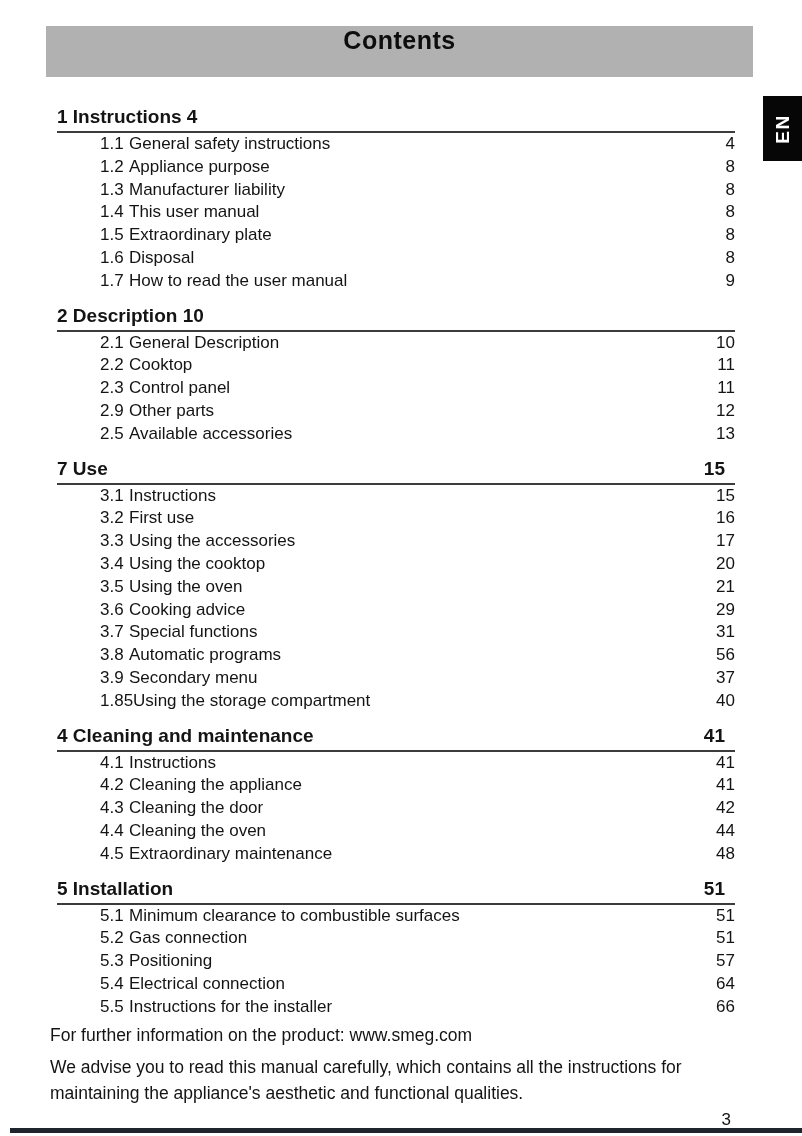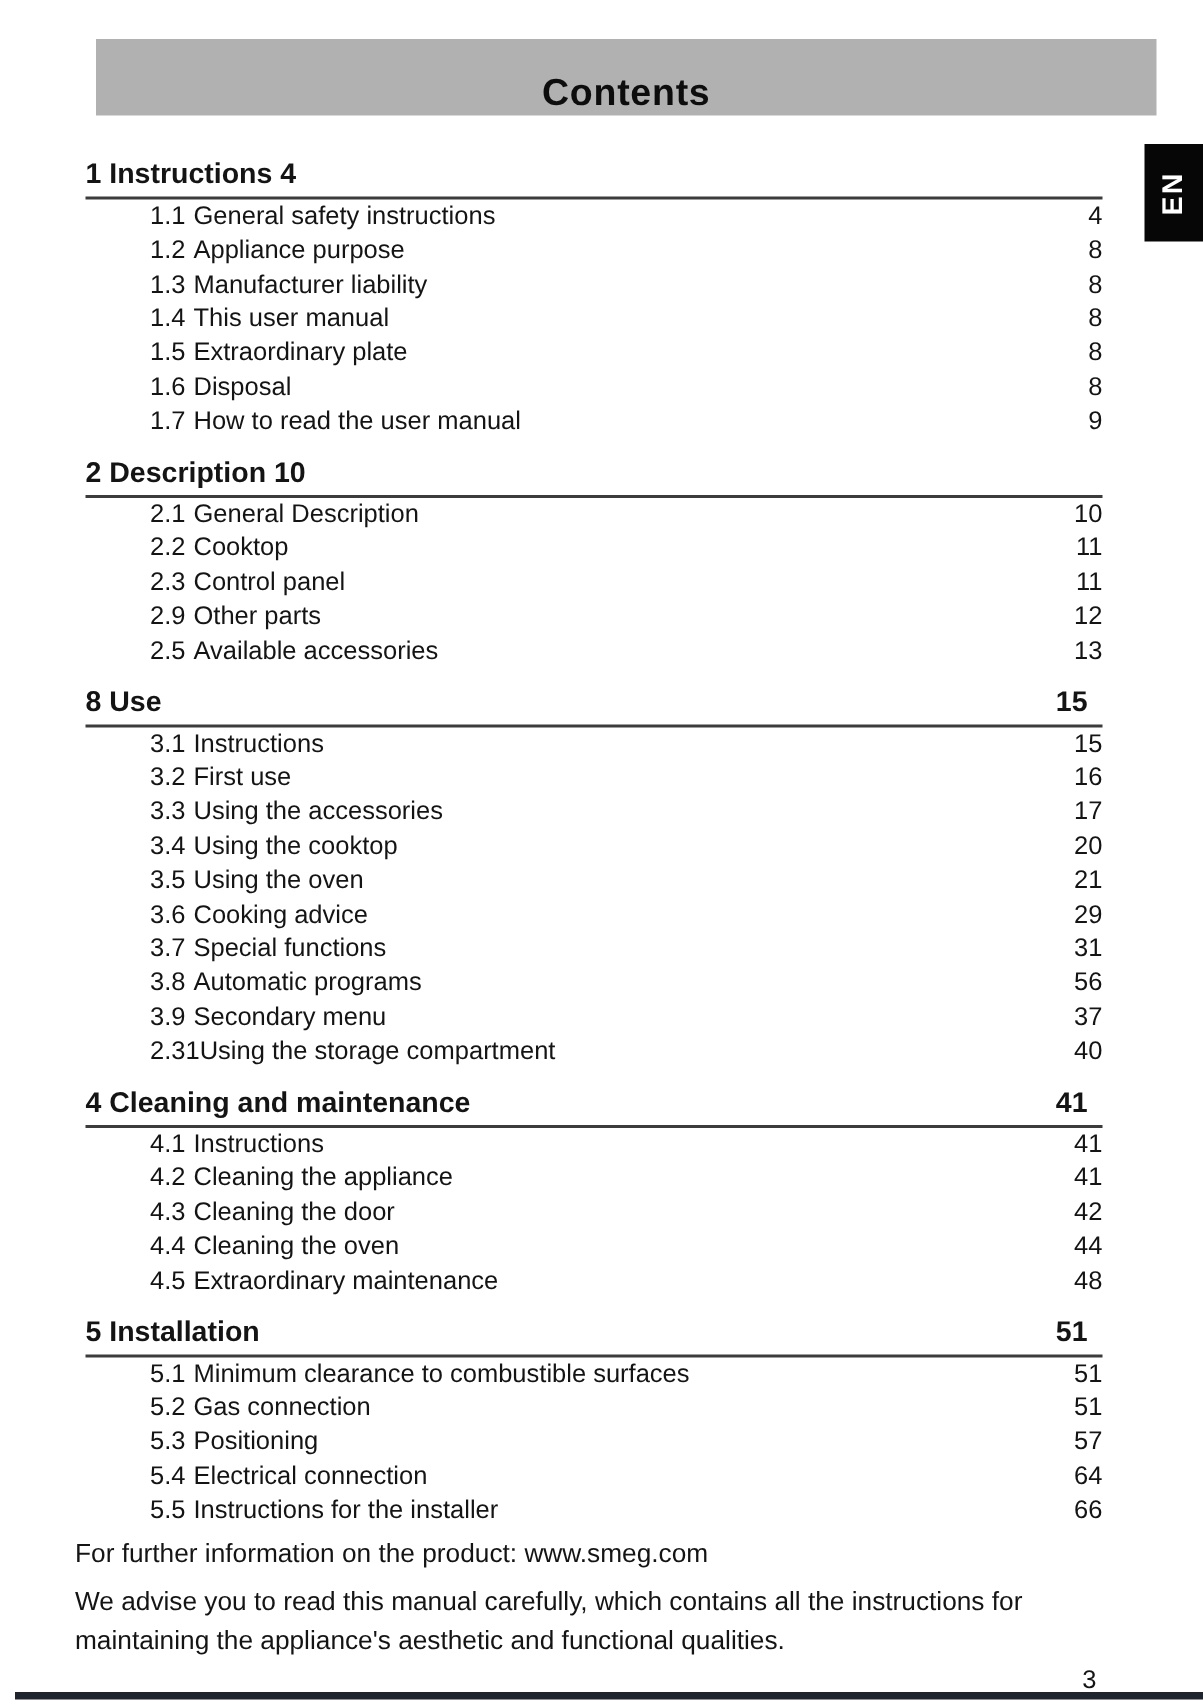--- a/index.html
+++ b/index.html
@@ -8,24 +8,24 @@
     width: 802px;
     height: 1136px;
     background: #ffffff;
     font-family: "Liberation Sans", sans-serif;
     color: var(--text, #141414);
     overflow: hidden;
   }
   
   .contents-header {
     position: absolute;
-    left: 64px; top: 26px;
+    left: 46px; top: 26px;
     width: 707px; height: 51px;
     background: var(--header-bg, #b1b1b1);
-    display: flex; align-items: flex-end; justify-content: center;
+    display: flex; align-items: flex-start; justify-content: center;
   }
   .contents-header h1 {
     margin: 0;
     font-size: 25px;
     font-weight: bold;
     letter-spacing: 0.5px;
     color: #0d0d0d;
   }
   
   .lang-tab {
@@ -190,21 +190,21 @@
   <div class="toc-row">
     <span class="row-num">2.5</span>
     <span class="row-label">Available accessories</span>
     <span class="row-page">13</span>
   </div>
 </div>
   </section>
 
   <section class="toc-section">
     <div class="sec-heading">
-      <span>8 Use</span>
+      <span>7 Use</span>
       <span class="sec-page">15</span>
     </div>
     <div>
   <div class="toc-row">
     <span class="row-num">3.1</span>
     <span class="row-label">Instructions</span>
     <span class="row-page">15</span>
   </div>
 
   <div class="toc-row">
@@ -249,21 +249,21 @@
     <span class="row-page">56</span>
   </div>
 
   <div class="toc-row">
     <span class="row-num">3.9</span>
     <span class="row-label">Secondary menu</span>
     <span class="row-page">37</span>
   </div>
 
   <div class="toc-row">
-    <span class="row-num">2.31</span>
+    <span class="row-num">1.85</span>
     <span class="row-label">Using the storage compartment</span>
     <span class="row-page">40</span>
   </div>
 </div>
   </section>
 
   <section class="toc-section">
     <div class="sec-heading">
       <span>4 Cleaning and maintenance</span>
       <span class="sec-page">41</span>

